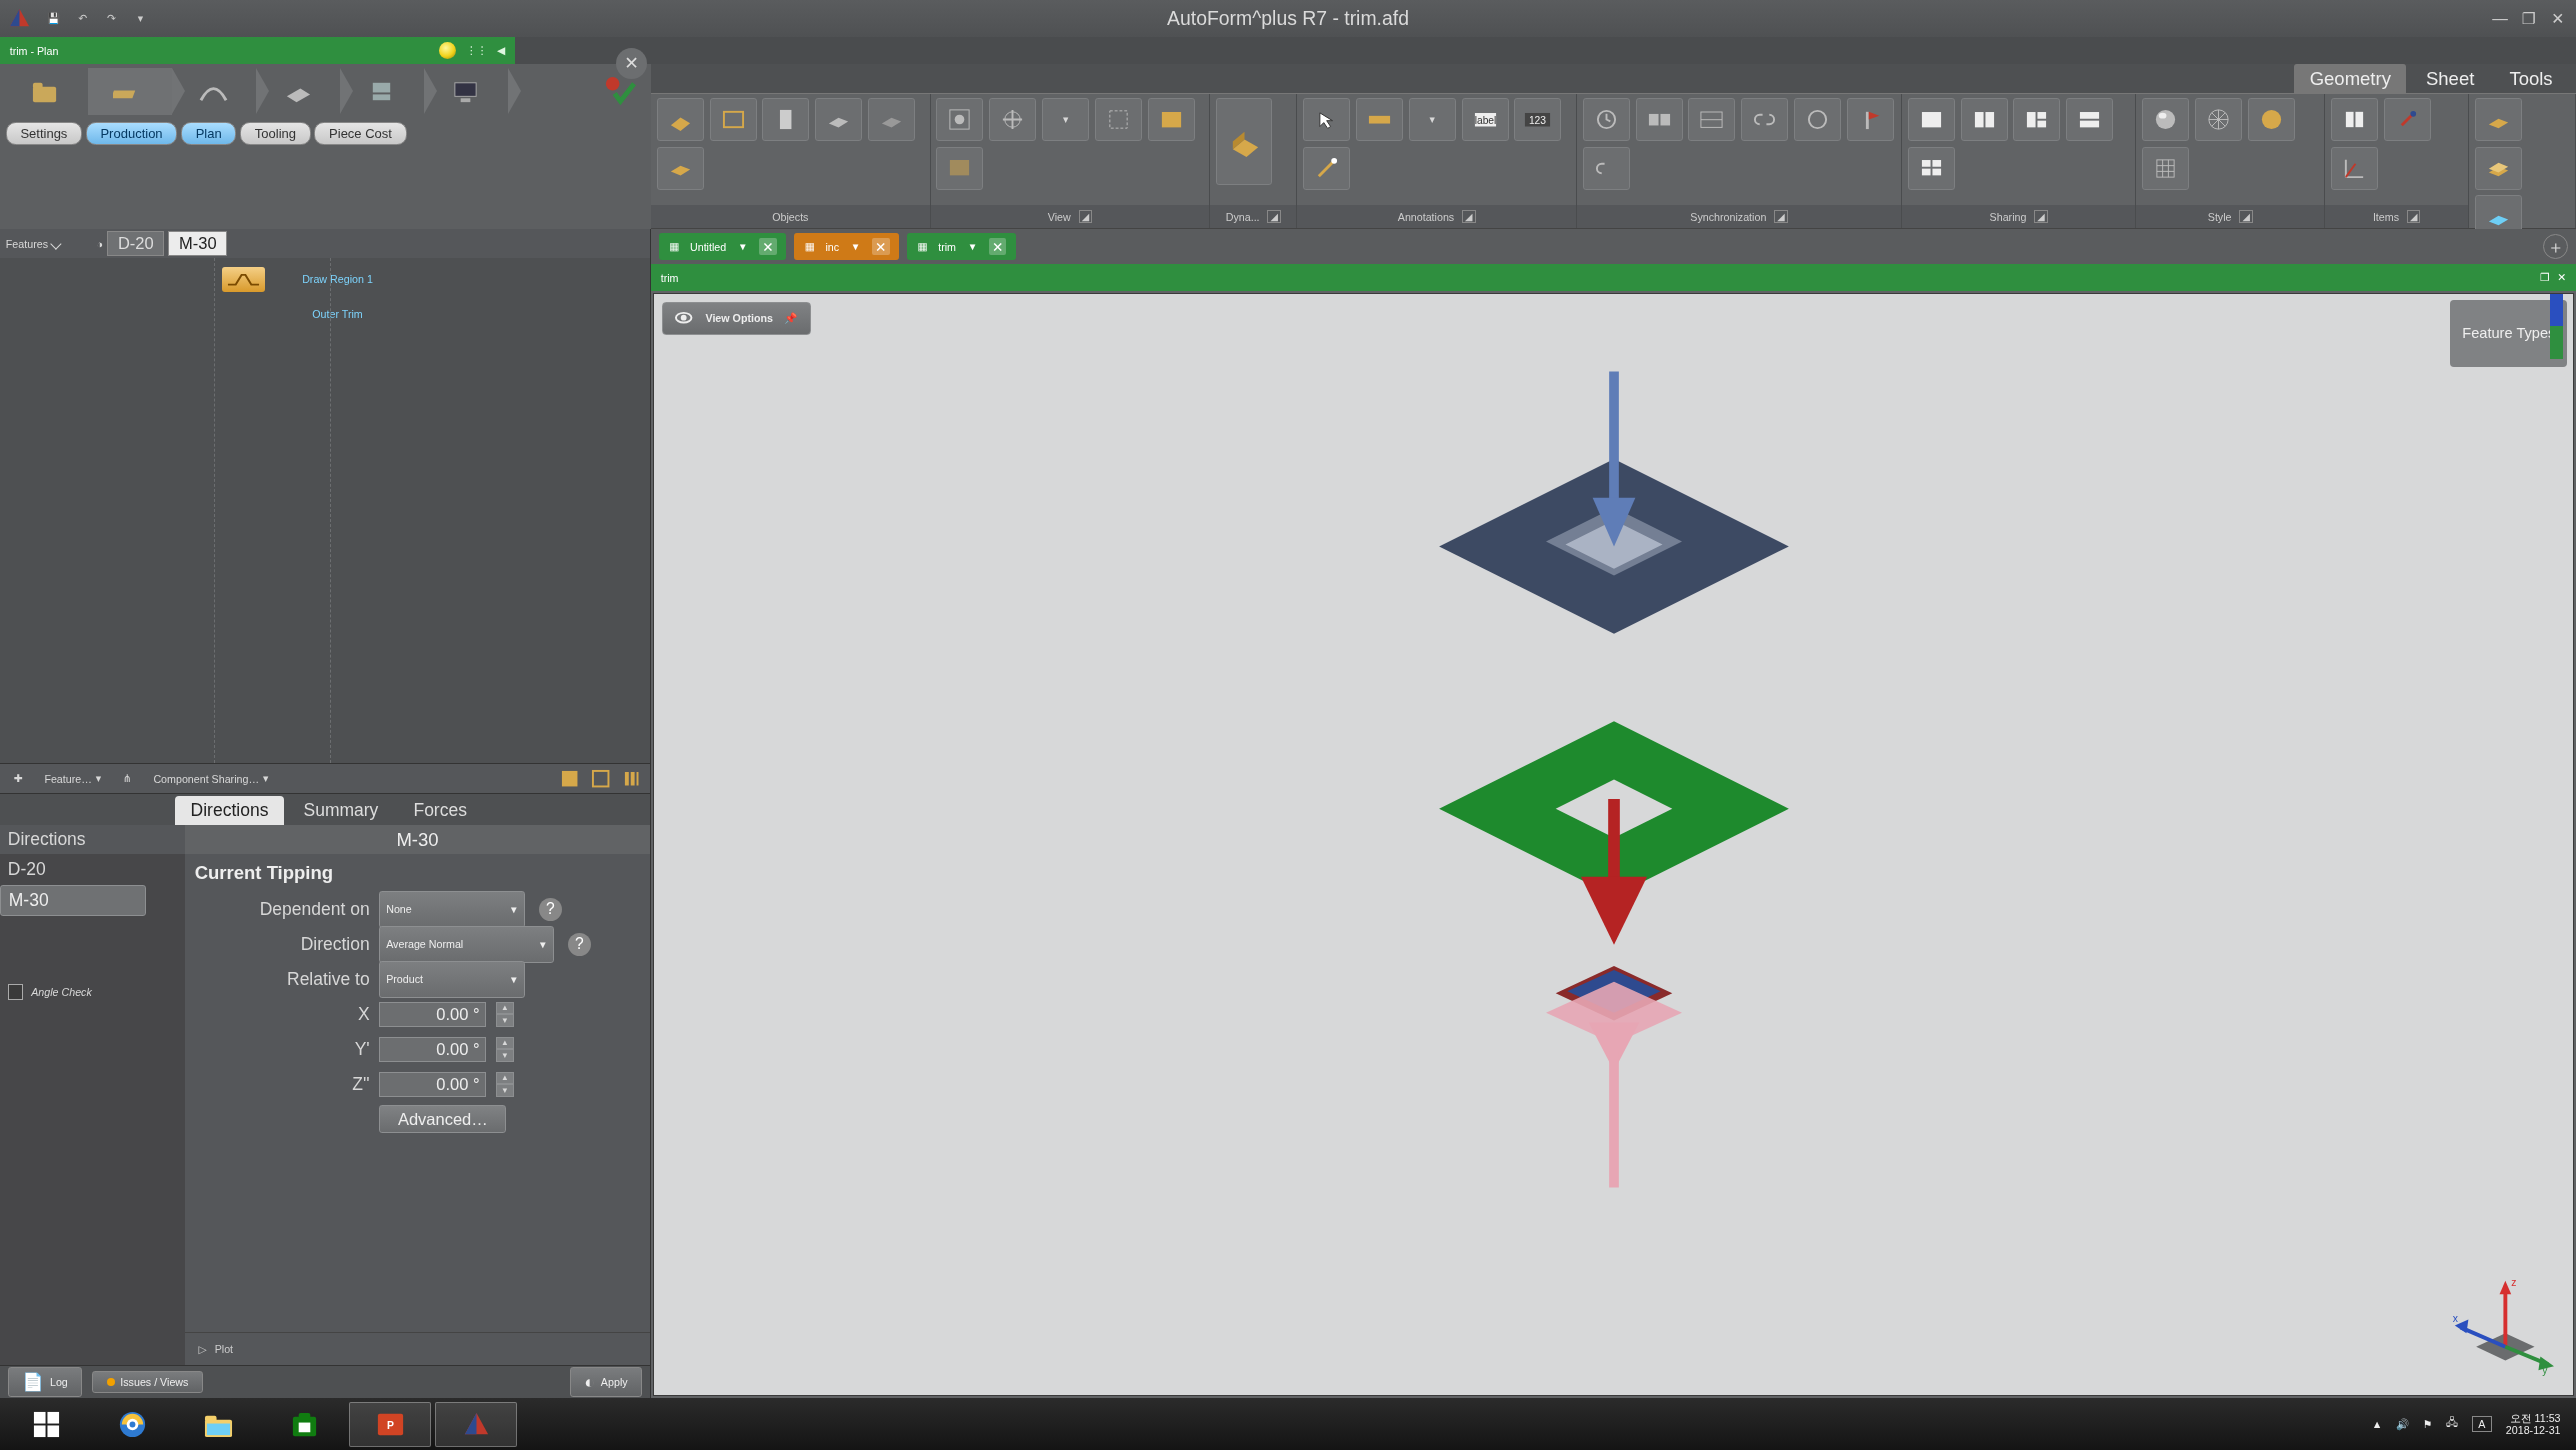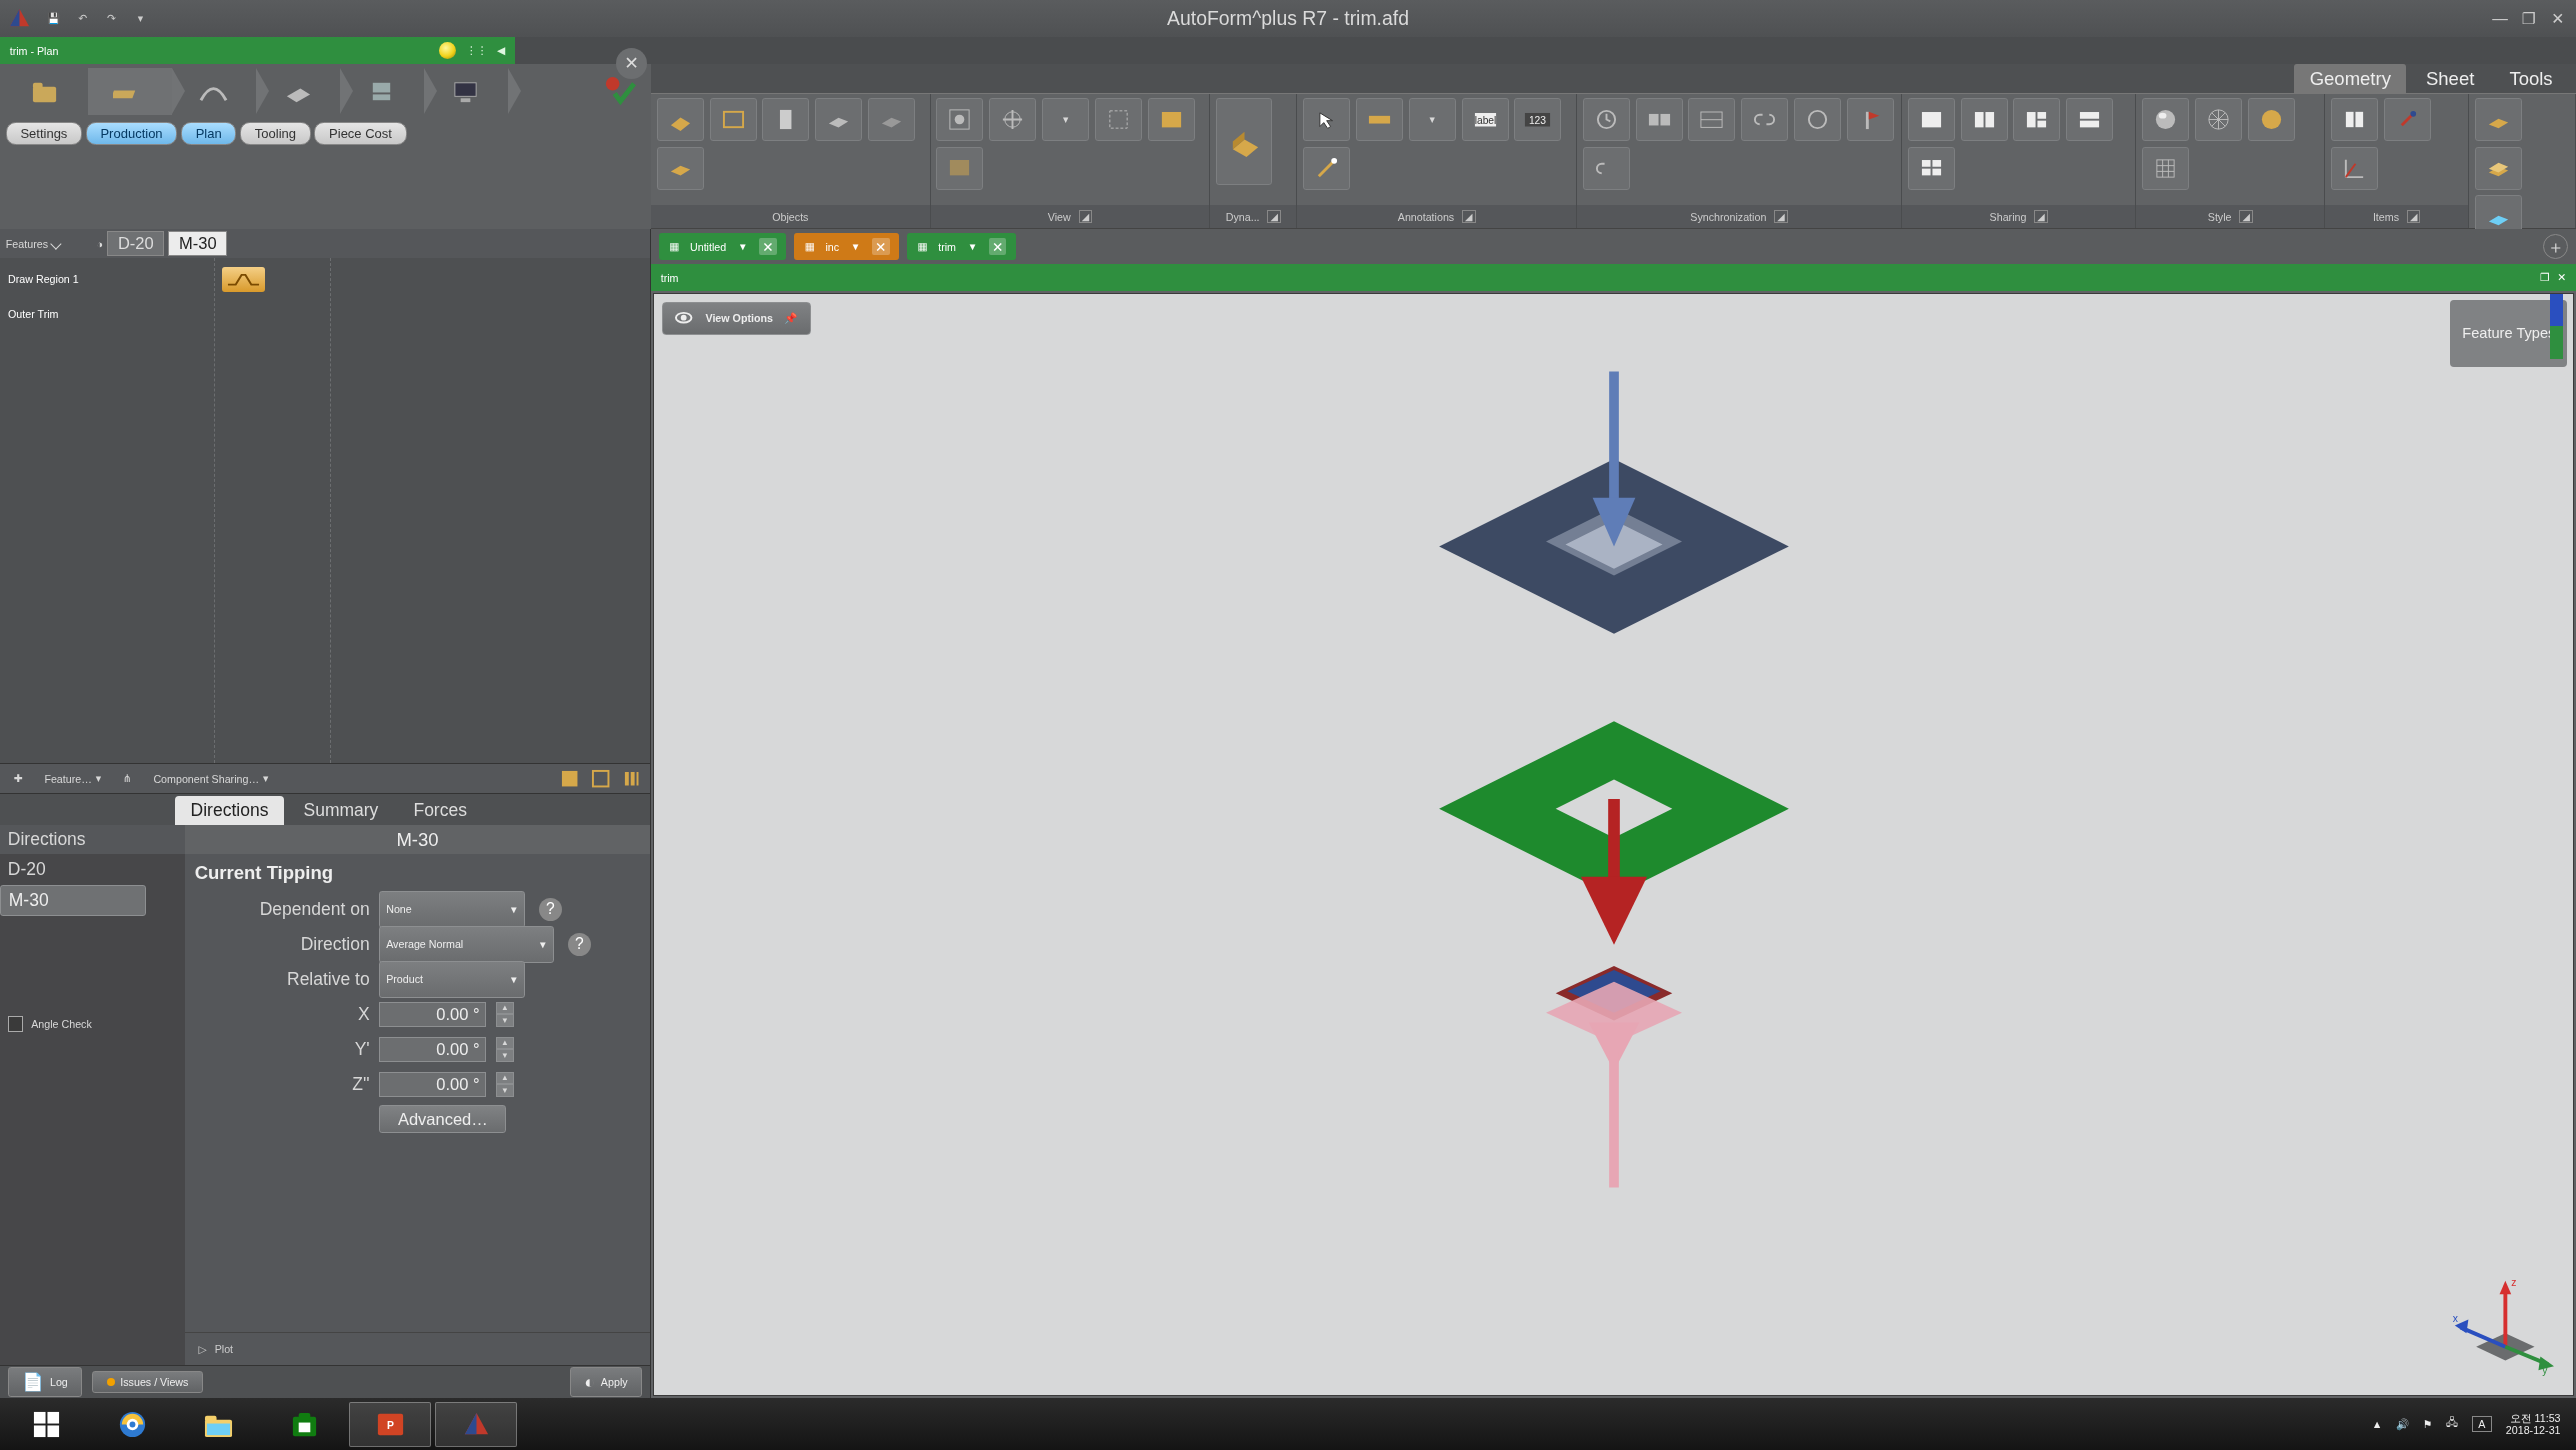--- a/index.html
+++ b/index.html
@@ -51,38 +51,38 @@
 
 .body-row { flex:1; display:flex; min-height:0; }
 .sidebar { width: 651px; background:#4e5052; display:flex; flex-direction:column; border-right:1px solid #333; }
 
 .features-bar { height:29px; background:#55575a; display:flex; align-items:center; padding:0 5.8px; gap:4px; font-size:17.5px; }
 .stage-chip{ padding:1.9px 9.7px; background:#6f7173; border:1px solid #888; color:#ddd; font-size:16.5px;}
 .stage-chip.active{ background:#ececec; color:#222; }
 
 .feature-tree { flex: 0 0 505px; overflow:hidden; position:relative; padding-top:3.9px;}
 .feature-tree .col-lines{ position:absolute; top:0;bottom:0;left:214px; width:117px; border-left:1px dashed #6c6e70; border-right:1px dashed #6c6e70;}
-.feature-tree .frow{ height:35px; display:flex; align-items:center; padding-left:8px; color:#ffffff; font-size:17.5px;}
+.feature-tree .frow{ height:35px; display:flex; align-items:center; padding-left:25px; color:#7dd3fc; font-size:17.5px;justify-content:center;}
 .frow .marker{ position:absolute; left:222px; width:43px; height:25px; background:linear-gradient(#f4cf86,#d99a2b); border-radius:2.9px; display:flex; align-items:center; justify-content:center;}
 .frow .marker svg{width:35px;height:17.5px;}
 
 .mid-toolbar { height:31px; background:#55575a; display:flex; align-items:center; padding:0 5.8px; gap:5.8px; font-size:16.5px; border-top:1px solid #333; border-bottom:1px solid #333;}
 .mid-toolbar .mbtn{ padding:1.9px 7.8px; display:flex; align-items:center; gap:3.9px; }
 .mid-toolbar .micon{width:25px;height:25px;display:flex;align-items:center;justify-content:center;}
 
 .proptabs{ height:31px; display:flex; align-items:flex-end; padding-left:175px; gap:3.9px; background:#4e5052;}
 .proptab{ padding:3.9px 15.6px; font-size:17.5px; color:#ddd; border-radius:3.9px 3.9px 0 0;}
 .proptab.active{ background:#e6e6e6; color:#222;}
 
 .prop-body{ flex:1; display:flex; min-height:0;}
 .prop-left { width:185px; background:#474749; display:flex; flex-direction:column;}
 .prop-left .hdr{ height:29px; background:#55575a; padding-left:7.8px; display:flex; align-items:center; font-size:17.5px;}
 .prop-left .lrow{ height:31px; padding-left:7.8px; display:flex; align-items:center; font-size:17.5px;}
 .prop-left .lrow.sel{ background:#6f7173;}
-.prop-left .sect{ margin-top:100px; padding-left:7.8px; font-size:17.5px; display:flex; align-items:center; gap:7.8px;}
+.prop-left .sect{ margin-top:68px; padding-left:7.8px; font-size:17.5px; display:flex; align-items:center; gap:7.8px;font-style:italic;}
 .prop-left .chk{width:15.6px;height:15.6px;border:1px solid #aaa; background:#3a3a3a;}
 
 .prop-right { flex:1; background:#55575a; display:flex; flex-direction:column; overflow:auto;}
 .prop-right .title{ height:29px; display:flex; align-items:center; justify-content:center; background:#616365; font-size:18.5px; color:#eee;}
 .prop-right .group-h{ padding:7.8px 9.7px; font-size:18.5px; font-weight:bold; color:#eee;}
 .form-row{ display:flex; align-items:center; height:35px; padding:0 9.7px; gap:9.7px;}
 .form-row label{ width:175px; text-align:right; font-size:17.5px; color:#d7d7d7;}
 .sel{ width:146px; height:37px; background:linear-gradient(#7d7f81,#6a6c6e); border:1px solid #8d8f91; border-radius:2.9px; display:flex; align-items:center; justify-content:space-between; padding:0 5.8px; font-size:16.5px; color:#eee;}
 .sel .caret{font-size:9.7px;}
 .help{ width:23px;height:23px; border-radius:50%; background:#888; color:#fff; display:flex;align-items:center;justify-content:center; font-size:15.6px; margin-left:3.9px;}

